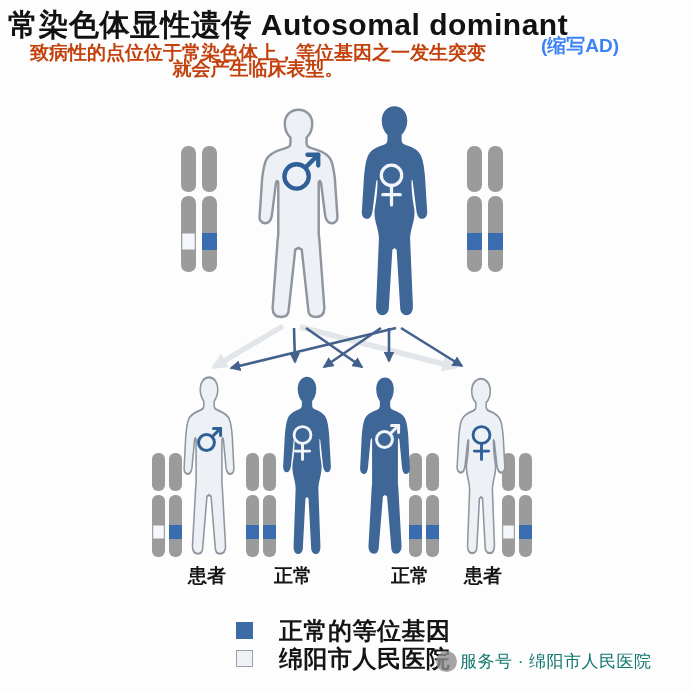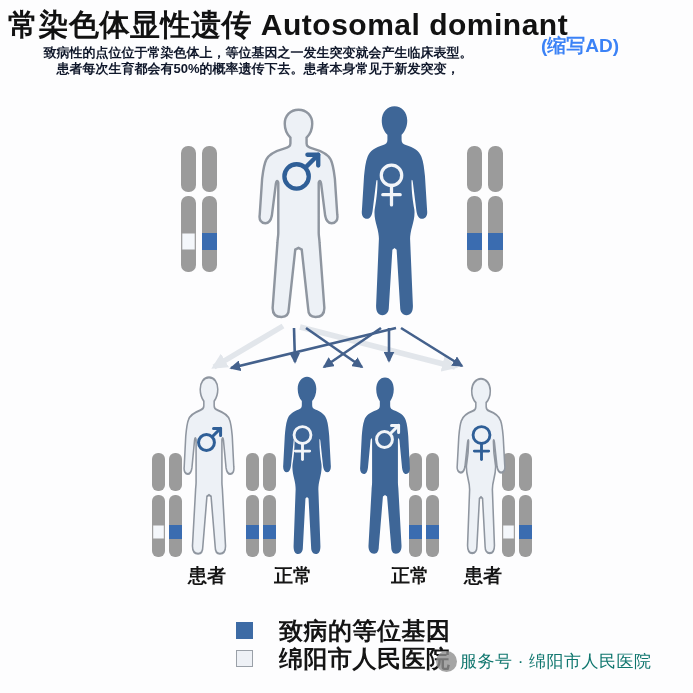--- a/index.html
+++ b/index.html
@@ -10,21 +10,21 @@
   
   #title{
     position:absolute;left:8px;top:5px;width:540px;
     font-size:30px;font-weight:bold;color:#121212;letter-spacing:0.5px;white-space:nowrap;
   }
   #abbr{
     position:absolute;left:541px;top:33px;font-size:19px;font-weight:600;color:#3b82f6;white-space:nowrap;
   }
   #desc{
     position:absolute;left:28px;top:45px;width:460px;text-align:center;
-    font-size:13px;font-weight:bold;color:#0f172a;line-height:15.5px;
+    font-size:19px;font-weight:bold;color:#c2410c;line-height:15.5px;
   }
   
   svg.figure{position:absolute;}
   .fig-light{fill:#edf1f6;stroke:#8f96a0;stroke-width:3px;}
   .fig-dark{fill:#3e6697;stroke:none;}
   svg.sym{position:absolute;fill:none;stroke-linecap:round;stroke-linejoin:round;}
   .sym-blue{stroke:#2f5f97;}
   .sym-white{stroke:#f2f5f9;}
   
   svg.chrom{position:absolute;}
@@ -84,21 +84,20 @@
           C104,138 107,134 106,128 L103,87 C102,79 101,70 98,64 C95,57 87,53 76,50
           C72,49 70,47 70,44 L70,38 C75,34 78,28 78,21 C78,11 70,4 60,4 Z"></path>
       </symbol>
     </defs>
   </svg>
 
   <div id="title">常染色体显性遗传 Autosomal dominant</div>
   <div id="abbr">(缩写AD)</div>
   <div id="desc">
     <div>致病性的点位位于常染色体上，等位基因之一发生突变就会产生临床表型。</div>
-    <div>患者每次生育都会有50%的概率遗传下去。患者本身常见于新发突变，</div>
   </div>
 
   <svg class="chrom" style="left:181px;top:146px;" width="36" height="126" viewBox="0 0 36 126">
     <rect class="arm" x="0" y="0" width="15" height="46" rx="7"></rect>
     <rect class="arm" x="0" y="50" width="15" height="76" rx="7"></rect>
     <rect class="band-path" x="0.8" y="87" width="13.4" height="17"></rect>
     <rect class="arm" x="21" y="0" width="15" height="46" rx="7"></rect>
     <rect class="arm" x="21" y="50" width="15" height="76" rx="7"></rect>
     <rect class="band-normal" x="21" y="87" width="15" height="17"></rect>
   </svg>
@@ -215,21 +214,21 @@
   </svg>
 
   <div class="lbl" id="lbl1">患者</div>
   <div class="lbl" id="lbl2">正常</div>
   <div class="lbl" id="lbl3">正常</div>
   <div class="lbl" id="lbl4">患者</div>
 
   <div id="legend">
     <div class="leg-row">
       <div class="swatch swatch-normal"></div>
-      <div class="leg-label">致病的等位基因</div>
+      <div class="leg-label">正常的等位基因</div>
     </div>
     <div class="leg-row">
       <div class="swatch swatch-path"></div>
       <div class="leg-label">绵阳市人民医院</div>
     </div>
   </div>
 
   <div id="watermark">
     <div id="wm-icon"></div>
     <span>服务号 · 绵阳市人民医院</span>

